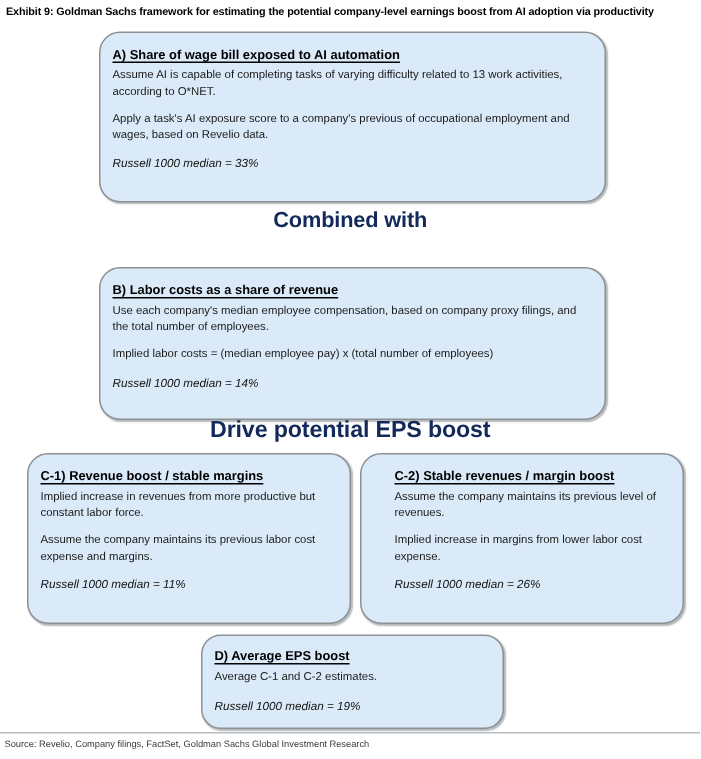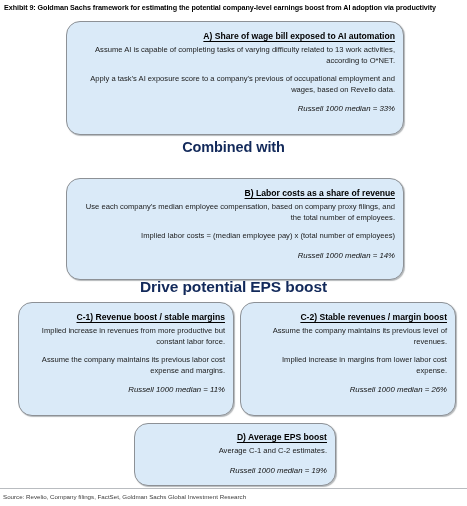--- a/index.html
+++ b/index.html
@@ -31,21 +31,21 @@
   }
 
   
   .flow-box {
     position: absolute;
     box-sizing: border-box;
     background: #daeaf8;
     border: 1px solid #8d9196;
     border-radius: 14px;
     box-shadow: 1px 1px 1px rgba(120,125,130,0.55);
-    text-align: right;
+    text-align: left;
     padding: 6px 8px 6px 8px;
   }
 
   .box-title {
     font-size: 8.6px;
     font-weight: bold;
     text-decoration: underline;
     text-underline-offset: 2px;
     color: #000000;
     margin: 0 0 3px 0;
@@ -78,21 +78,21 @@
     font-weight: bold;
   }
   #combined-with-heading { top: 139px; font-size: 14.5px; letter-spacing: -0.1px; }
   #drive-eps-heading     { top: 278px; font-size: 15.5px; letter-spacing: -0.1px; }
 
   
   #box-a  { left: 66px;  top: 21px;  width: 338px; height: 114px; padding-top: 8px; }
   #box-b  { left: 66px;  top: 178px; width: 338px; height: 102px; padding-top: 8px; }
   #box-c1 { left: 18px;  top: 302px; width: 216px; height: 114px; padding-top: 8px; }
   #box-c2 { left: 240px; top: 302px; width: 216px; height: 114px; padding-top: 8px; padding-left: 22px; }
-  #box-d  { left: 134px; top: 423px; width: 202px; height: 63px;  padding-top: 7px; }
+  #box-d  { left: 134px; top: 423px; width: 202px; height: 63px;  padding-top: 7px; border-radius: 13px; }
 
   
   .footer-rule {
     position: absolute;
     left: 0;
     top: 488px;
     width: 467px;
     height: 1px;
     background: #b9bcc0;
   }

